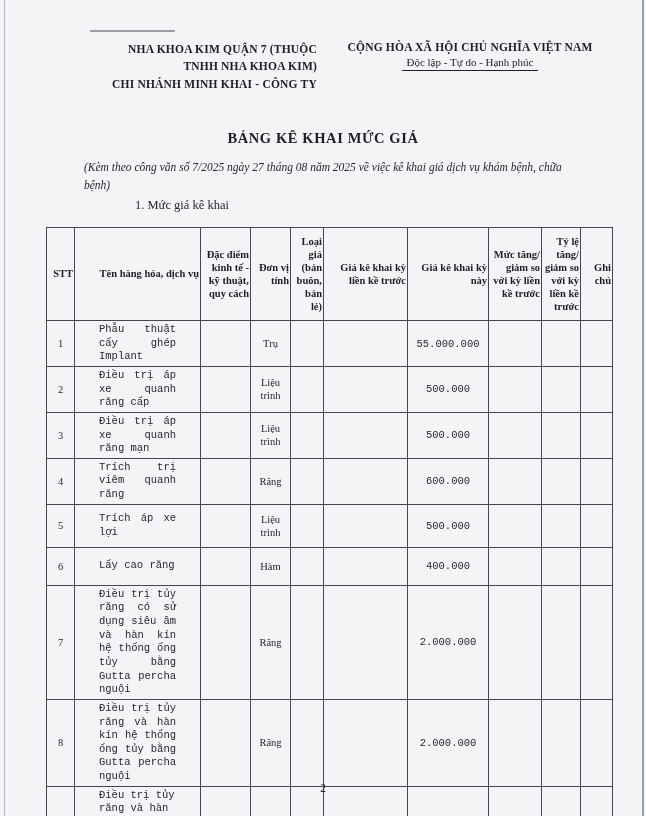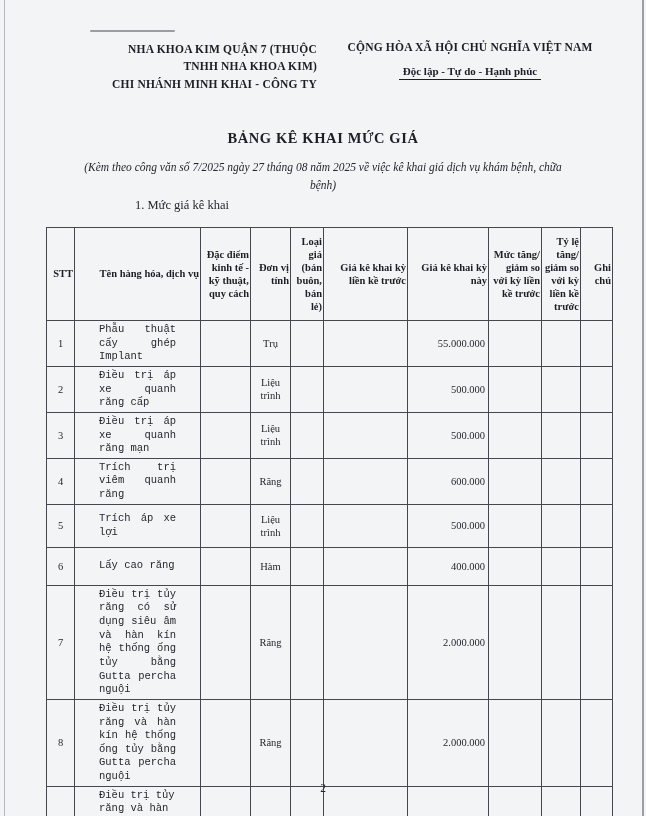--- a/index.html
+++ b/index.html
@@ -60,22 +60,22 @@
     width: 290px;
     text-align: center;
     color: #1d1e26;
   }
   .motto-line1 {
     font-weight: bold;
     font-size: 11.5px;
     letter-spacing: .2px;
   }
   .motto-line2 {
-    margin-top: 12px;
-    font-weight: bold;
+    margin-top: 3px;
+    font-weight: normal;
     font-size: 11px;
   }
   .motto-line2 span {
     display: inline-block;
     border-bottom: 1.3px solid #1d1e26;
     padding: 0 4px 2px 4px;
   }
 
   
   .doc-title {
@@ -86,21 +86,21 @@
     font-weight: bold;
     font-size: 14.5px;
     letter-spacing: .6px;
     color: #1d1e26;
   }
   .doc-subtitle {
     position: absolute;
     top: 159px; left: 50%;
     transform: translateX(-50%);
     width: 478px;
-    text-align: center;
+    text-align: left;
     font-style: italic;
     font-size: 11.5px;
     line-height: 1.55;
     color: #26272e;
   }
   .section-heading {
     position: absolute;
     top: 198px; left: 135px;
     font-size: 12.5px;
     color: #26272e;
@@ -144,21 +144,21 @@
   .price-table td.c-stt  { text-align: center; }
   .price-table td.c-name {
     text-align: justify;
     text-align-last: auto;
     padding: 2px 24px;
     line-height: 1.3;
     font-family: Liberation Mono, monospace;
   }
   .price-table tbody tr:nth-child(9) td.c-name { text-align: left; }
   .price-table td.c-unit  { text-align: center; line-height: 1.25; }
-  .price-table td.c-price { text-align: right; white-space: nowrap; }
+  .price-table td.c-price { text-align: center; white-space: nowrap; font-family: Liberation Mono, monospace; }
 
   .page-number {
     position: absolute;
     top: 782px; left: 0;
     width: 100%;
     text-align: center;
     font-size: 11.5px;
     color: #26272e;
   }
 </style>

